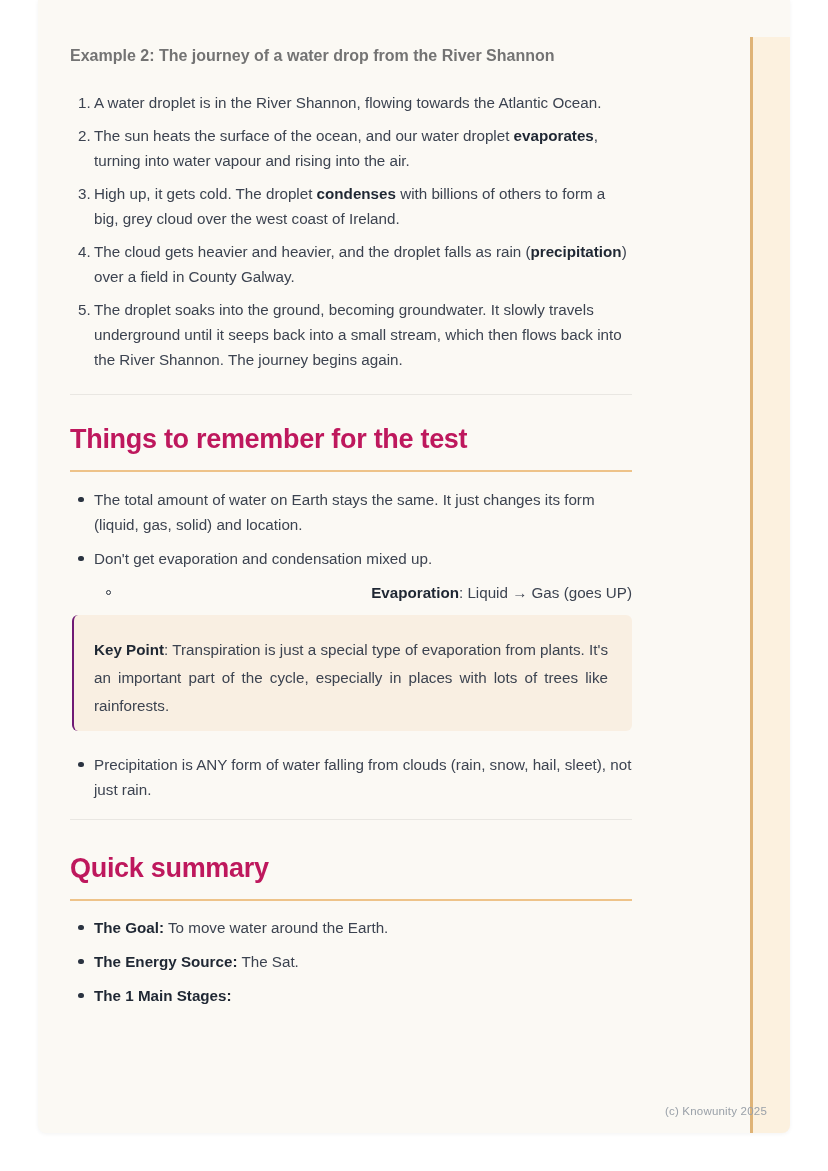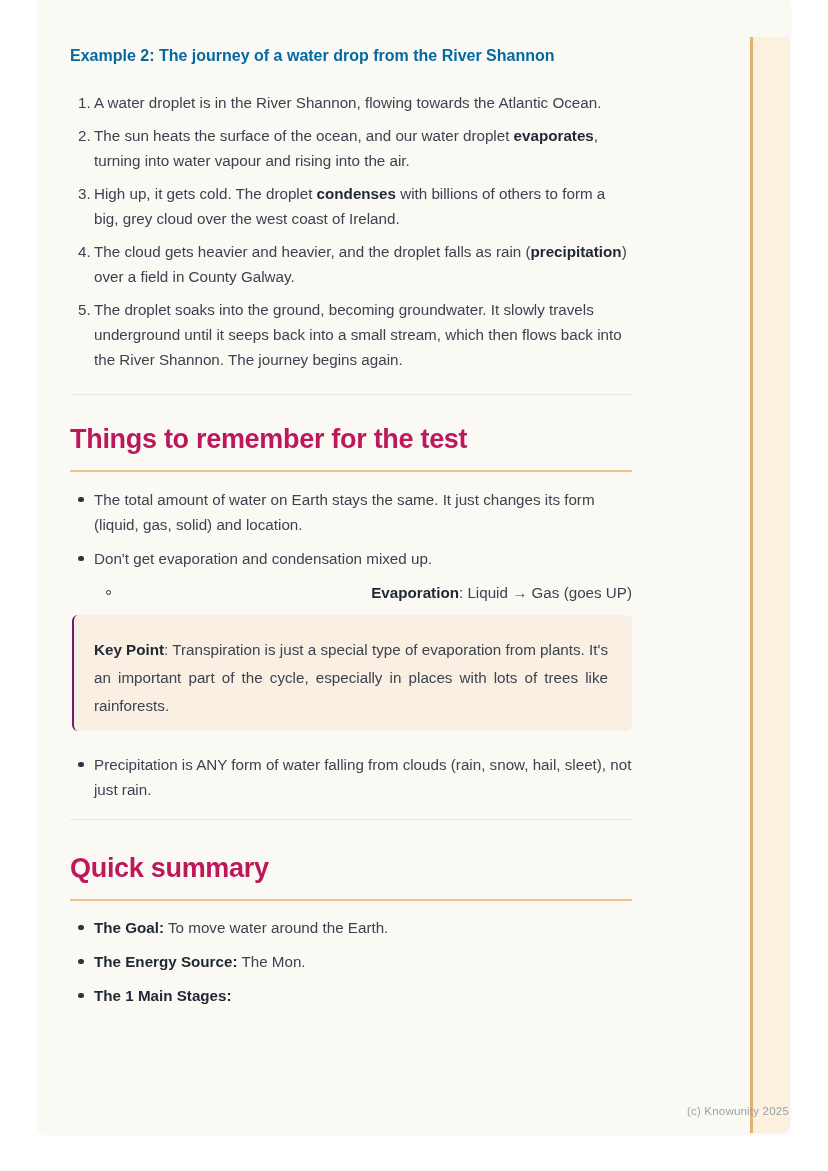--- a/index.html
+++ b/index.html
@@ -12,21 +12,21 @@
   }
   .side-strip {
     position:absolute; right:0; top:37px; bottom:0; width:40px;
     background:#fcf1df; border-left:3px solid #dfb376; z-index:0;
   }
   .content {
     position:relative; z-index:1; margin-left:32px; width:562px; padding-top:44px;
     color:#3c4350; font-size:15.2px; line-height:25px;
   }
   .doc-heading {
-    font-size:16px; line-height:24px; font-weight:700; color:#0369a1;
+    font-size:16px; line-height:24px; font-weight:700; color:#737373;
     margin-bottom:22px;
   }
   .num-item { display:flex; padding-left:8px; margin-bottom:8px; }
   .num-item .num { flex:none; width:16px; }
   .num-item .txt { flex:1; }
   .divider { border:none; border-top:1.5px solid #e9e7e2; margin-top:22px; }
   .divider2 { border:none; border-top:1.5px solid #e9e7e2; margin-top:17px; }
   .section-title {
     font-size:27px; line-height:36px; font-weight:700; color:#be185d;
     letter-spacing:-0.3px; padding-bottom:13px; border-bottom:2px solid #eec389;
@@ -47,21 +47,21 @@
   }
   .keypoint {
     margin-left:2px; margin-top:8px;
     background:#f9efe2; border-left:2px solid #701a75; border-radius:6px;
     padding:21px 24px 11px 20px;
     line-height:28px; text-align:justify;
   }
   .last-bullet { margin-top:21px; }
   .b { font-weight:700; color:#1f2733; }
   .watermark {
-    position:absolute; right:1px; bottom:16px; z-index:2;
+    position:absolute; right:23px; bottom:16px; z-index:2;
     font-size:11.5px; color:#9aa1a9; letter-spacing:0.2px;
   }
 </style>
 </head>
 <body>
 
 <div class="page">
   <div class="side-strip"></div>
 
   <div class="content">
@@ -135,21 +135,21 @@
       <div class="bullet">
         <span class="marker">
             <i></i>
           </span>
         <span class="txt"><span class="b">The Goal:</span><span> To move water around the Earth.</span></span>
       </div>
       <div class="bullet">
         <span class="marker">
             <i></i>
           </span>
-        <span class="txt"><span class="b">The Energy Source:</span><span> The Mon.</span></span>
+        <span class="txt"><span class="b">The Energy Source:</span><span> The Sat.</span></span>
       </div>
       <div class="bullet">
         <span class="marker">
             <i></i>
           </span>
         <span class="txt"><span class="b">The 1 Main Stages:</span></span>
       </div>
     </div>
 
   </div>

